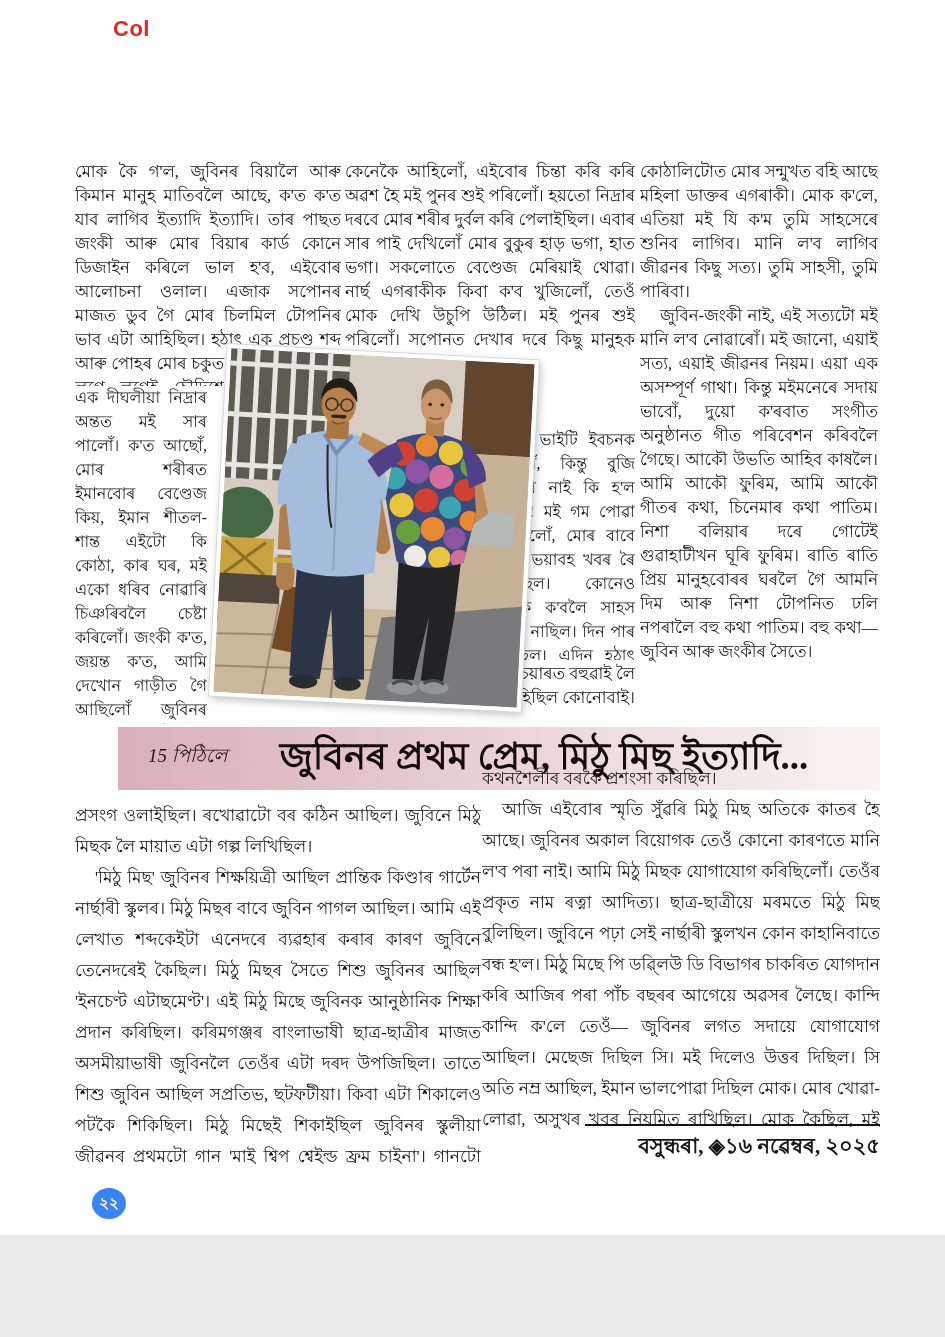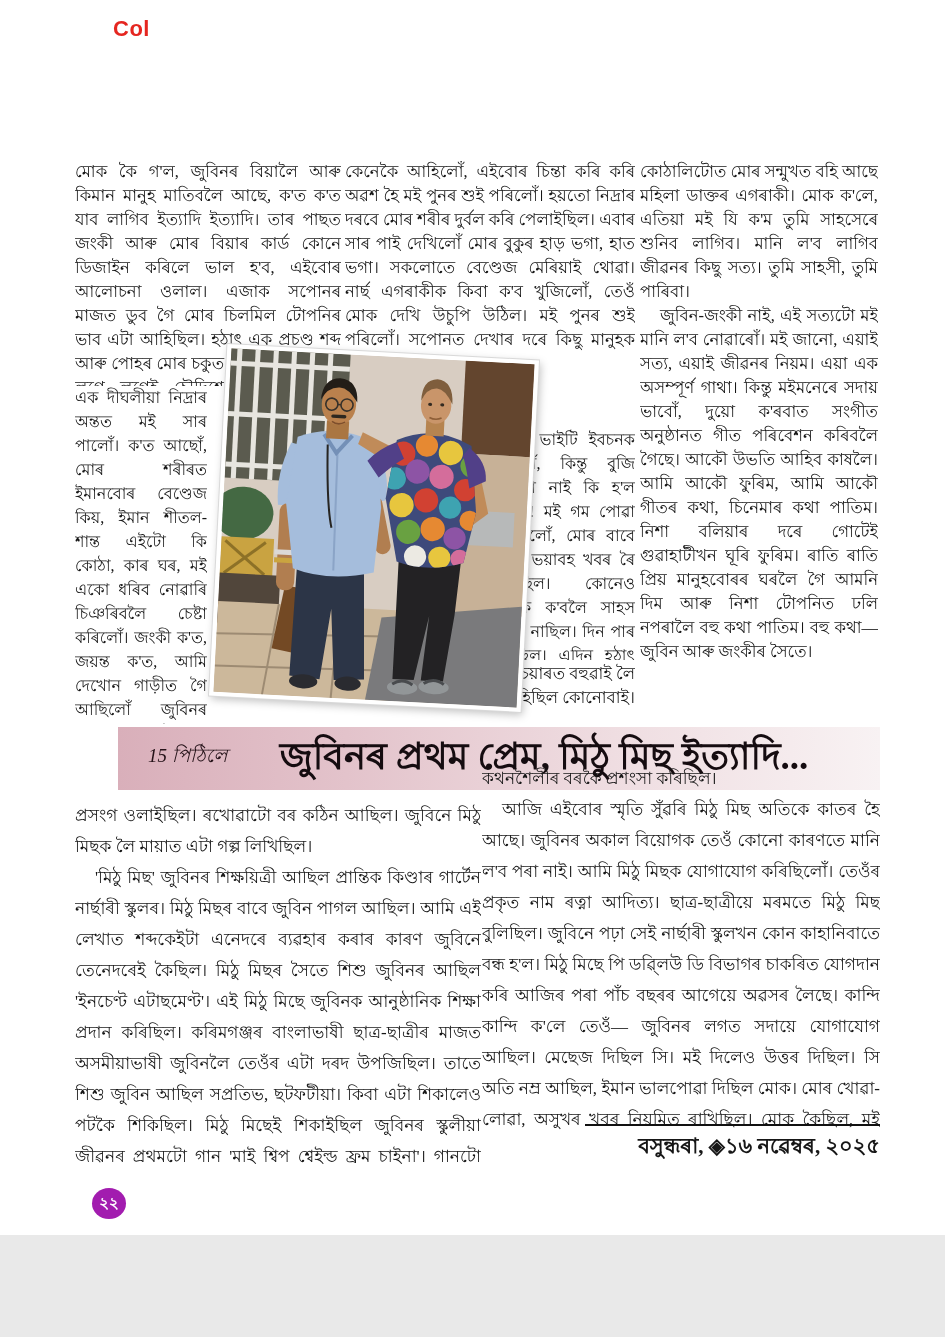--- a/index.html
+++ b/index.html
@@ -34,21 +34,21 @@
   .banner .headline{
     font-weight:bold;font-size:37px;color:#150c10;
     padding-left:90px;white-space:nowrap;
   }
   .bottom-text{font-size:17px;line-height:31px;text-align:justify;overflow:hidden;}
   .footer-block{
     border-top:2.5px solid #111;padding-top:4px;text-align:right;
     font-weight:bold;font-size:21px;
   }
   .page-badge{
-    width:34px;height:31px;background:#a21caf;border-radius:50%;
+    width:34px;height:31px;background:#3b82f6;border-radius:50%;
     color:#fff;display:flex;align-items:center;justify-content:center;
     font-size:15px;font-weight:bold;font-family:Liberation Serif, serif;
   }
   .photo-frame{
     background:#fff;padding:4px;
     box-shadow:0 0 0 1px #d9d9d9, 2px 3px 8px rgba(0,0,0,.25);
     transform:rotate(3deg);
   }
   .photo-frame svg{display:block;}
   .col2-tail{text-align:right;}

